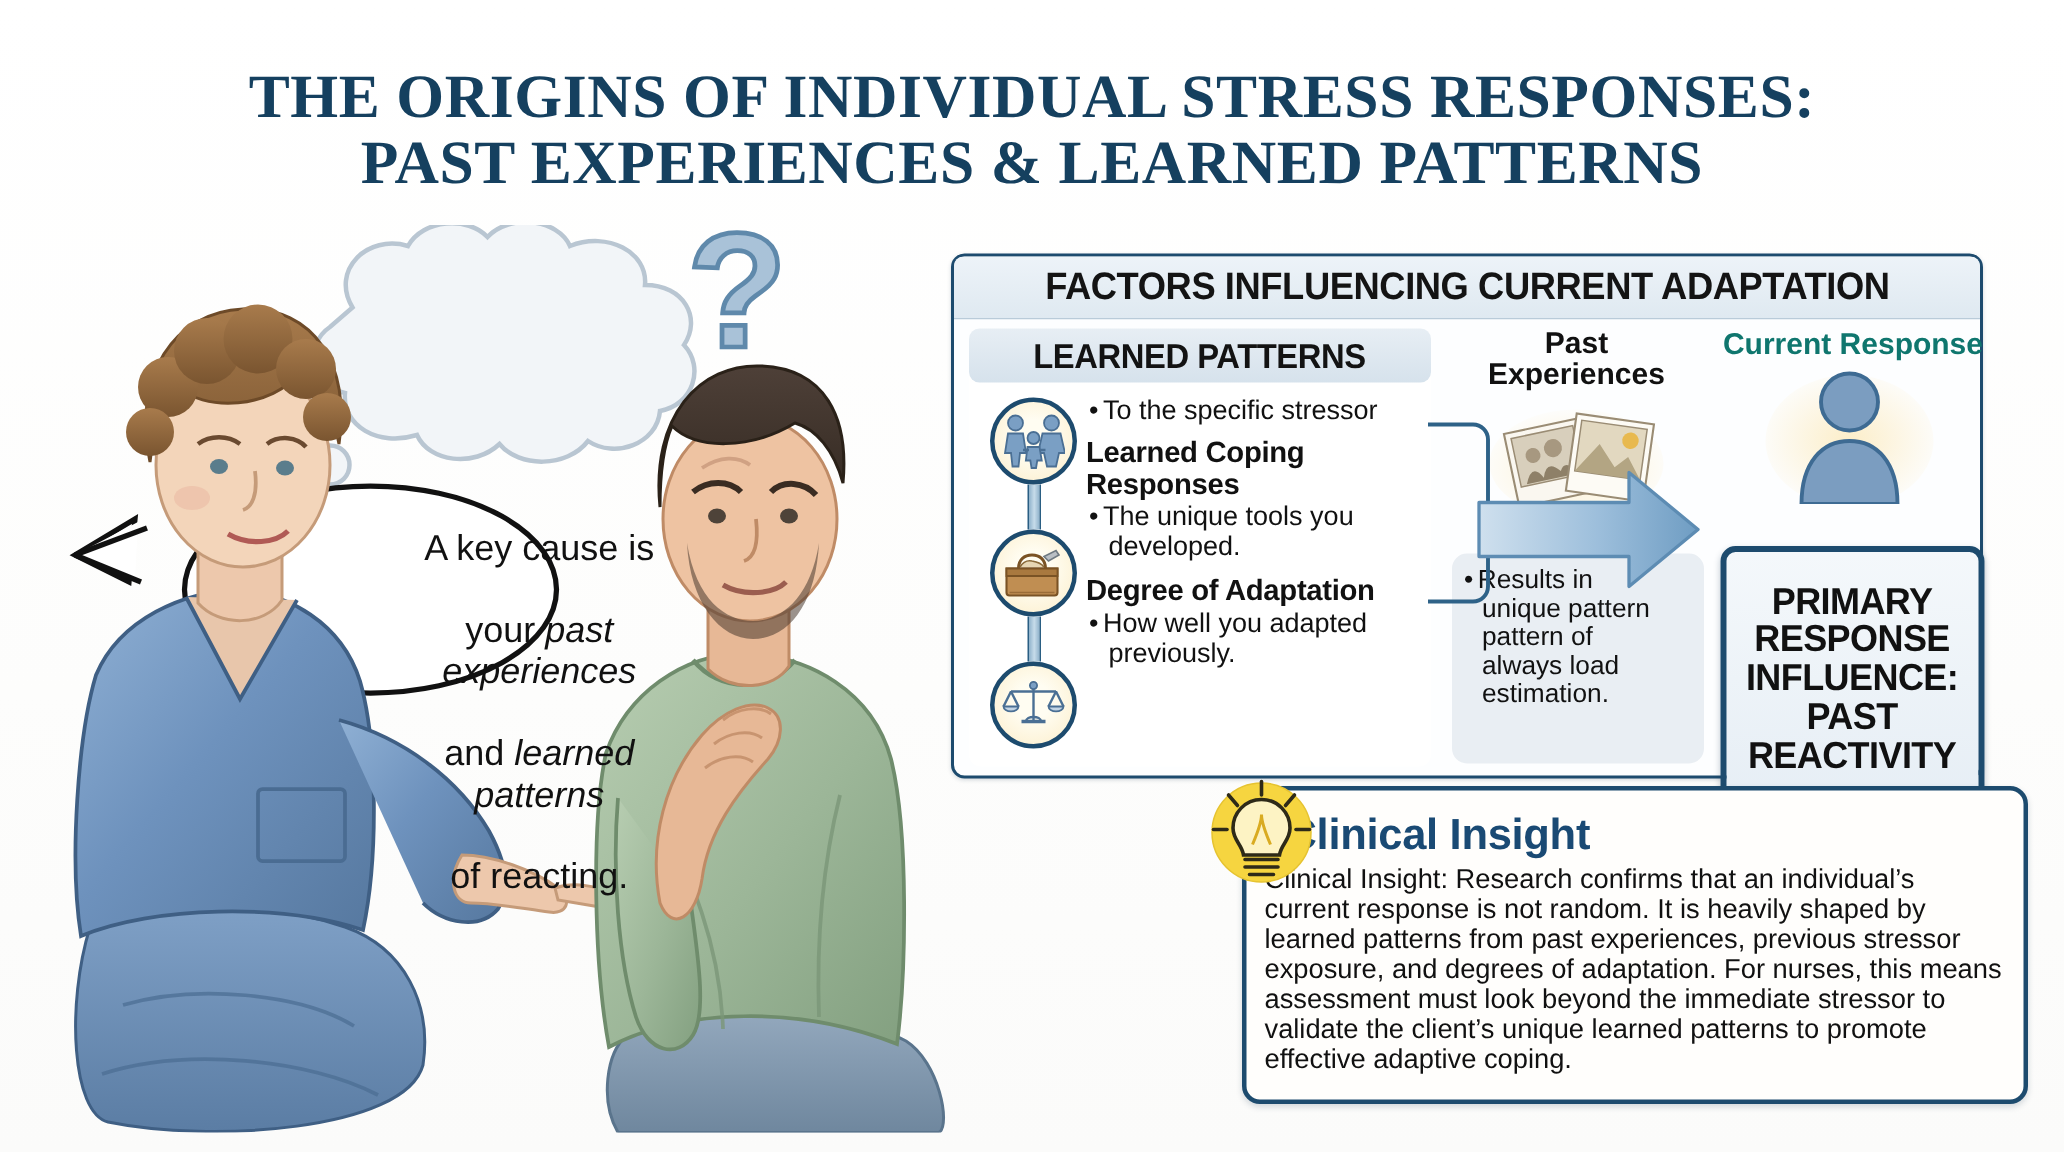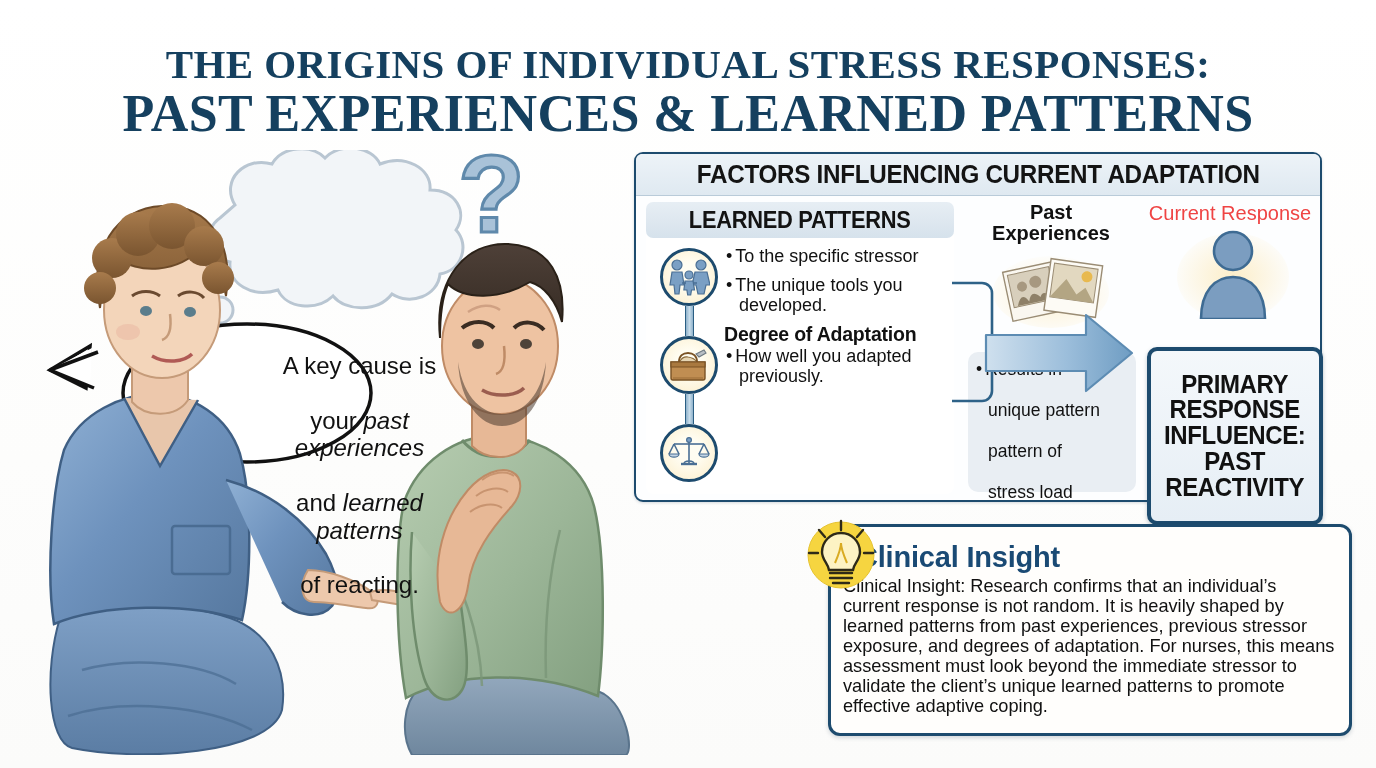--- a/index.html
+++ b/index.html
@@ -21,21 +21,21 @@
     text-align: center;
   }
   .title-line {
     font-family: "Liberation Serif", serif;
     font-weight: bold;
     color: #15405f;
     letter-spacing: 0.4px;
     line-height: 1.08;
   }
   .title-line.l1 { font-size: 41px; }
-  .title-line.l2 { font-size: 52px; }
+  .title-line.l2 { font-size: 41px; }
 
   
   .illus { position: absolute; left: 20px; top: 150px; width: 620px; height: 605px; }
   .illus svg { display:block; }
 
   
   .bubble-text {
     position: absolute;
     font-family: "Liberation Sans", sans-serif;
     color: #111;
@@ -48,21 +48,21 @@
     font-size: 19.5px; font-weight: 400;
   }
   #speech-text {
     left: 252px; top: 325px; width: 215px;
     font-size: 24px; font-weight: 400;
   }
   #speech-text .it { font-style: italic; }
 
   
   .panel {
-    position: absolute; left: 634px; top: 152px;
+    position: absolute; left: 634px; top: 169px;
     width: 688px; height: 350px;
     background: #fdfeff;
     border: 2.5px solid #1d4b6e;
     border-radius: 9px;
     box-shadow: 0 1px 3px rgba(20,50,80,.18);
     overflow: visible;
   }
   .panel-header {
     height: 42px;
     background: linear-gradient(180deg,#edf3f8 0%, #dfe9f1 100%);
@@ -140,26 +140,26 @@
     position: absolute; left: 332px; top: 198px;
     width: 168px; height: 140px;
     background: #e9eef3;
     border-radius: 10px;
     padding: 8px 8px 6px 8px;
   }
   .results-text {
     font-size: 17.5px; color: #111; line-height: 1.08; font-weight: 400;
   }
   .results-text .dot { margin-right: 3px; }
-  .results-text .ind { display:block; padding-left: 12px; margin-top: 22px; }
+  .results-text .ind { display:block; padding-left: 12px; }
 
   
   .cr-col { position: absolute; left: 508px; top: 48px; width: 178px; height: 292px; }
   .cr-label {
-    font-size: 20px; font-weight: normal; color: #ef4444; text-align: center;
+    font-size: 20px; font-weight: bold; color: #0f766e; text-align: right;
     white-space: nowrap; margin-left: -6px;
   }
   .person-glow {
     position: relative; width: 120px; height: 92px; margin: 2px auto 0 auto;
   }
   .primary-box {
     position: absolute; left: 3px; top: 145px;
     width: 176px; height: 178px;
     background: linear-gradient(180deg,#f4f8fb 0%, #e6eef5 100%);
     border: 4px solid #1d4b6e;
@@ -418,20 +418,21 @@
       </div>
 
       <div class="lp-rows">
         <div class="lp-row">
           <div class="lp-bullet">
             <span class="dot">•</span><span>To the specific stressor</span>
           </div>
         </div>
 
         <div class="lp-row">
+          <div class="lp-title">Learned Coping Responses</div>
           <div class="lp-bullet">
             <span class="dot">•</span><span>The unique tools you</span>
             <span class="ind">developed.</span>
           </div>
         </div>
 
         <div class="lp-row">
           <div class="lp-title">Degree of Adaptation</div>
           <div class="lp-bullet">
             <span class="dot">•</span><span>How well you adapted</span>
@@ -468,21 +469,21 @@
           </g>
         </svg>
       </div>
     </div>
 
     <div class="results-box">
       <div class="results-text">
         <span class="dot">•</span><span>Results in</span>
         <span class="ind">unique pattern</span>
         <span class="ind">pattern of</span>
-        <span class="ind">stress load</span>
+        <span class="ind">always load</span>
         <span class="ind">estimation.</span>
       </div>
     </div>
 
     <div class="cr-col">
       <div class="cr-label">Current Response</div>
       <div class="person-glow">
         <svg width="120" height="92" viewBox="0 0 120 92">
           <defs>
             <radialGradient id="glowper" cx="50%" cy="50%" r="58%">

